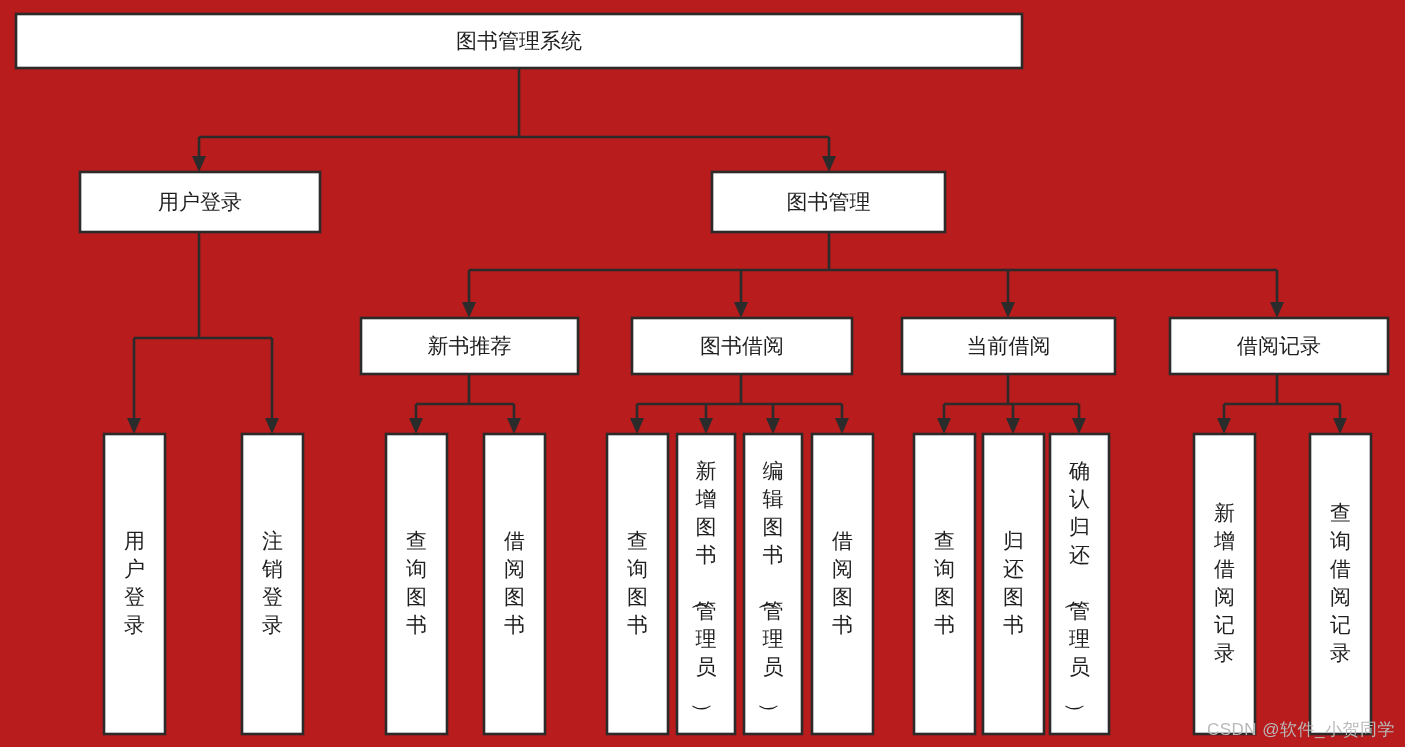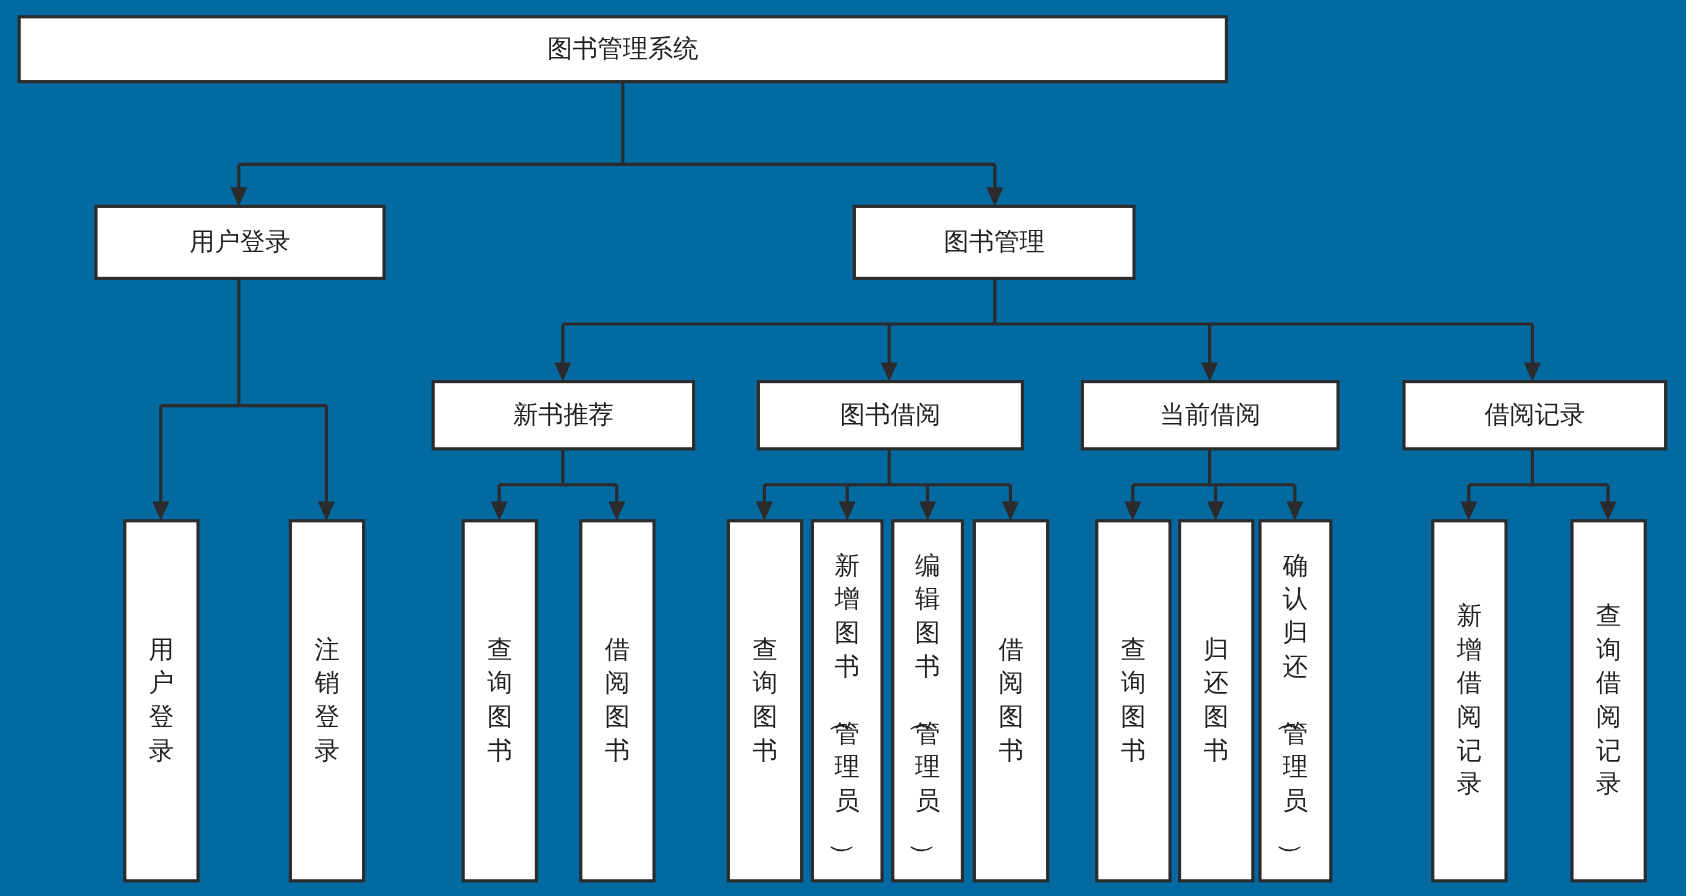--- a/index.html
+++ b/index.html
@@ -11,21 +11,21 @@
   body {
     width: 1405px;
     height: 747px;
     font-family: "Liberation Sans", "DejaVu Sans", sans-serif;
     overflow: hidden;
   }
   #diagram-root {
     position: relative;
     width: 1405px;
     height: 747px;
-    background: #0369a1;
+    background: #b91c1c;
   }
   svg#flowchart {
     position: absolute;
     top: 0;
     left: 0;
     width: 1405px;
     height: 747px;
     display: block;
   }
   .node-box {
@@ -196,14 +196,15 @@
           <rect x="1194" y="434" width="61" height="300" class="node-box"></rect>
           <text x="1224.5" y="0" class="node-label-vertical"><tspan x="1224.5" y="520.16">新</tspan><tspan x="1224.5" y="548.16">增</tspan><tspan x="1224.5" y="576.16">借</tspan><tspan x="1224.5" y="604.16">阅</tspan><tspan x="1224.5" y="632.16">记</tspan><tspan x="1224.5" y="660.16">录</tspan></text>
         </g>
         <g>
           <rect x="1310" y="434" width="61" height="300" class="node-box"></rect>
           <text x="1340.5" y="0" class="node-label-vertical"><tspan x="1340.5" y="520.16">查</tspan><tspan x="1340.5" y="548.16">询</tspan><tspan x="1340.5" y="576.16">借</tspan><tspan x="1340.5" y="604.16">阅</tspan><tspan x="1340.5" y="632.16">记</tspan><tspan x="1340.5" y="660.16">录</tspan></text>
         </g>
       </g>
   </svg>
 
+  <div class="watermark-text">CSDN @软件_小贺同学</div>
 
 </div>
 
 </body></html>

